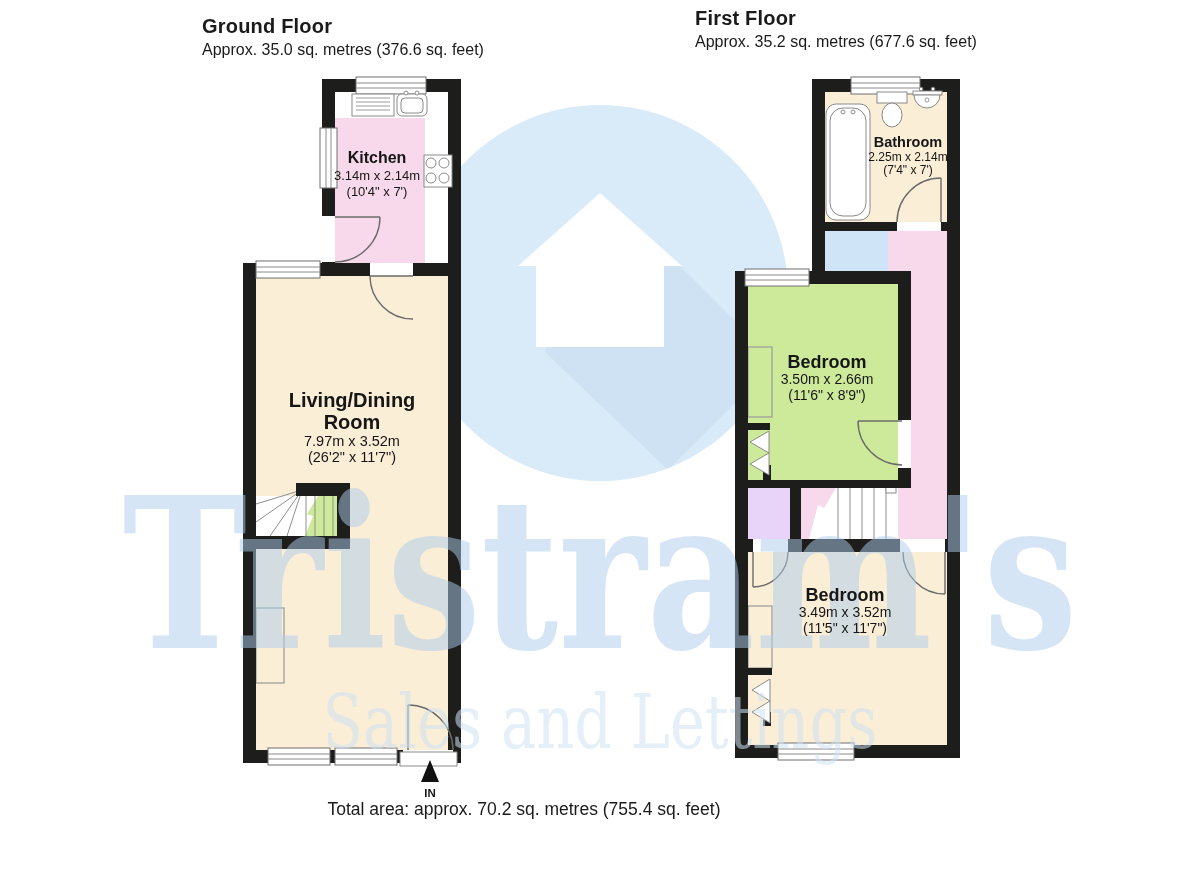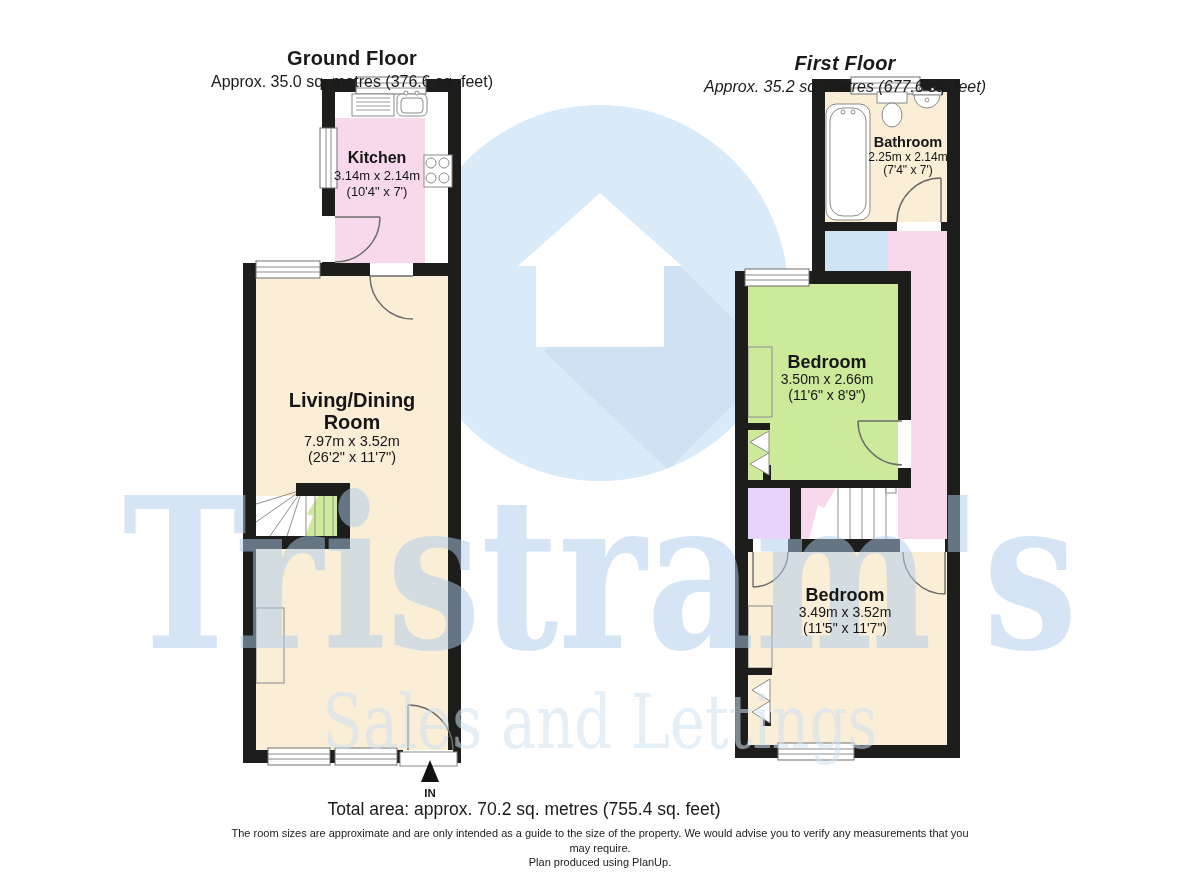--- a/index.html
+++ b/index.html
@@ -1,18 +1,18 @@
 <!DOCTYPE html>
 <html><head>
 <meta charset="utf-8">
 <style>
   html,body{margin:0;padding:0;background:#fff;}
   .canvas{position:relative;width:1200px;height:873px;background:#ffffff;overflow:hidden;
           font-family:"Liberation Sans",sans-serif;color:#1a1a1a;}
-  .floor-header{position:absolute;width:300px;text-align:center;margin-top:32px;}
+  .floor-header{position:absolute;width:300px;}
   .floor-title{font-size:20px;font-weight:bold;letter-spacing:.2px;}
   .floor-area{font-size:16px;margin-top:3px;}
   .footer-total{position:absolute;top:799px;left:0;width:1048px;text-align:center;font-size:17.5px;}
   .footer-disclaimer{position:absolute;top:826px;left:150px;width:900px;text-align:center;
                      font-size:11px;line-height:14.5px;}
   svg{position:absolute;left:0;top:0;}
   .wall{fill:#1d1d1b;}
   .gap{fill:#ffffff;}
   .fixture{fill:#ffffff;stroke:#8a8a8a;stroke-width:1;}
   .fixline{stroke:#9a9a9a;stroke-width:1;fill:none;}
@@ -283,25 +283,20 @@
     <text class="roomname" x="845" y="601" font-size="18">Bedroom</text>
     <text class="roomdims" x="845" y="617" font-size="14">3.49m x 3.52m</text>
     <text class="roomdims" x="845" y="633" font-size="14">(11'5" x 11'7")</text>
   </g>
 </svg>
 
   <div class="floor-header" style="left:202px;top:15px;">
     <div class="floor-title">Ground Floor</div>
     <div class="floor-area">Approx. 35.0 sq. metres (376.6 sq. feet)</div>
   </div>
-  <div class="floor-header" style="left:695px;top:20px;font-style:italic;">
+  <div class="floor-header" style="left:695px;top:7px;">
     <div class="floor-title">First Floor</div>
     <div class="floor-area">Approx. 35.2 sq. metres (677.6 sq. feet)</div>
   </div>
 
   <div class="footer-total">Total area: approx. 70.2 sq. metres (755.4 sq. feet)</div>
-  <div class="footer-disclaimer">
-    <div>The room sizes are approximate and are only intended as a guide to the size of the property. We would advise you to verify any measurements that you</div>
-    <div>may require.</div>
-    <div>Plan produced using PlanUp.</div>
-  </div>
 
 </div>
 
 </body></html>

